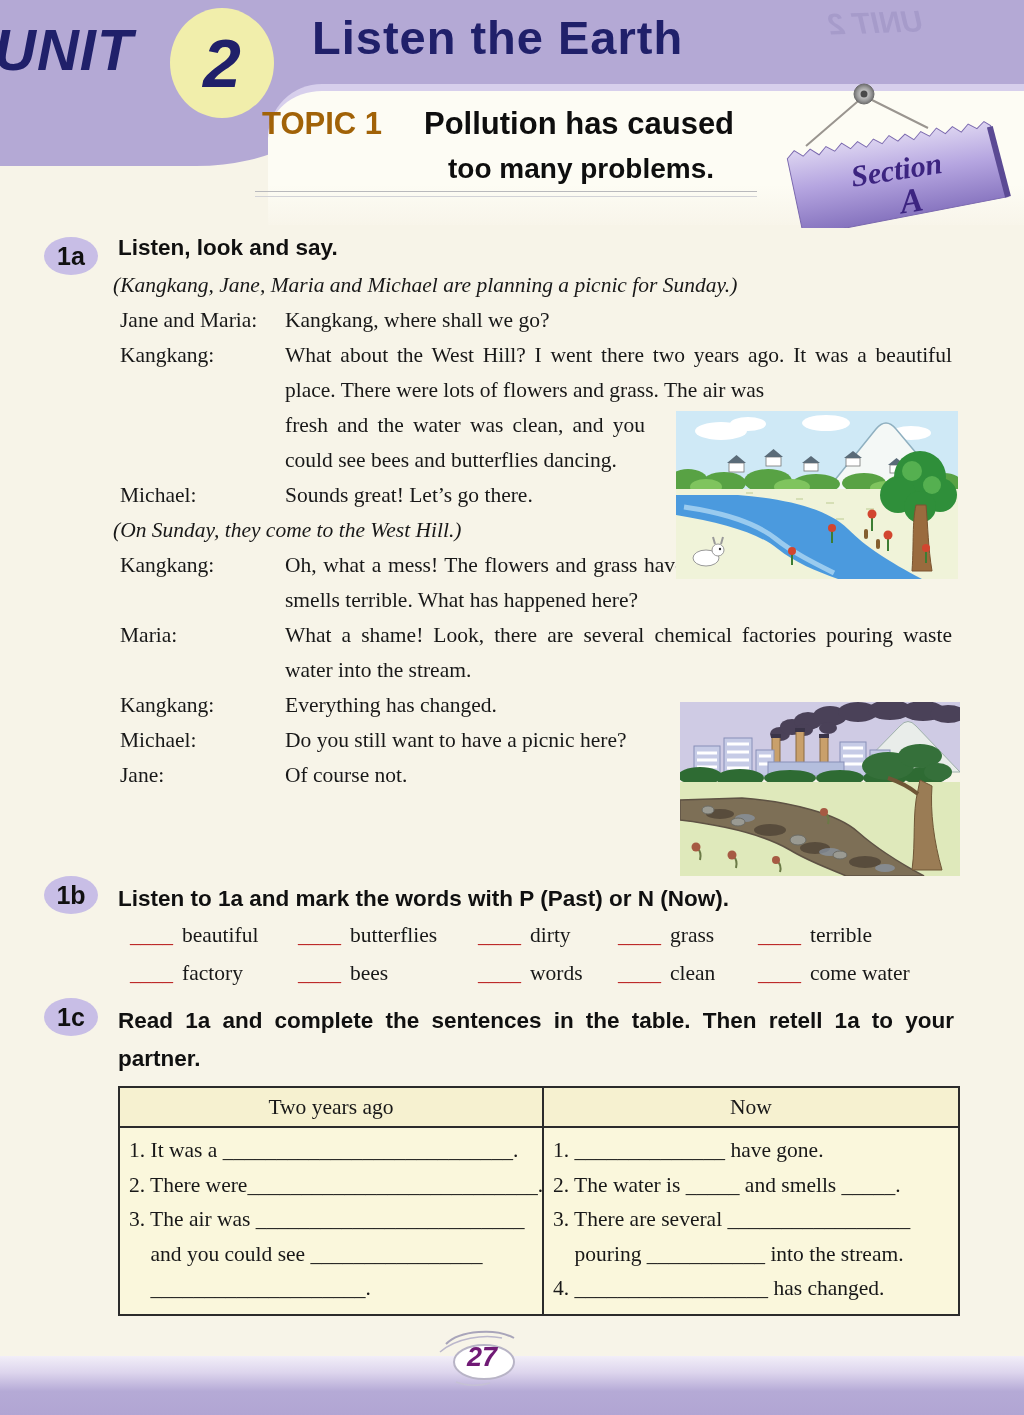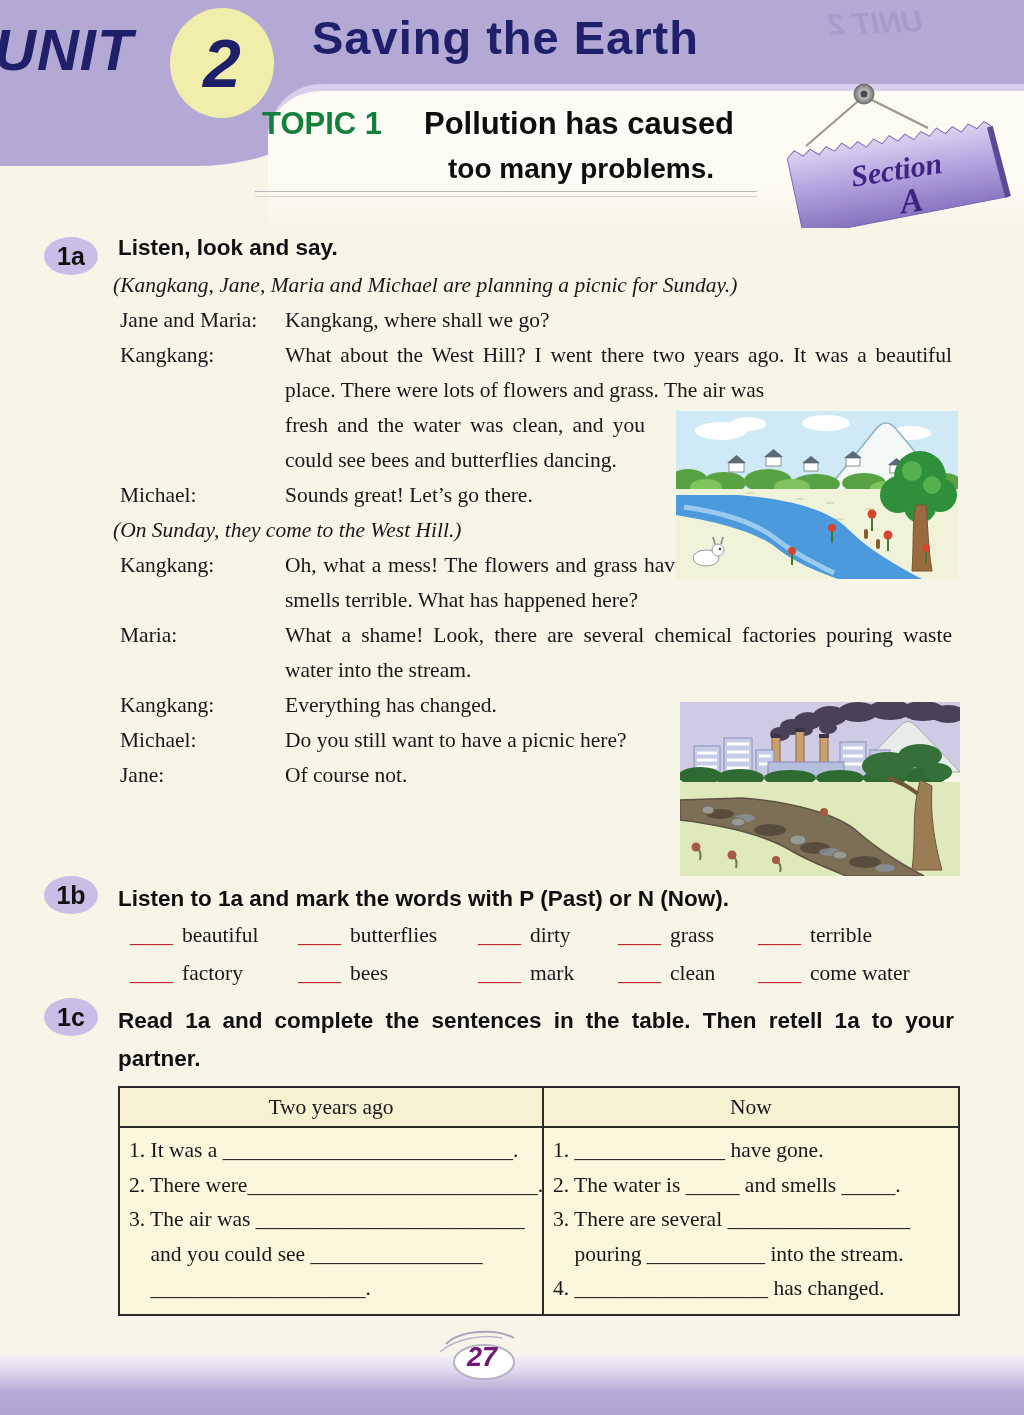--- a/index.html
+++ b/index.html
@@ -22,21 +22,21 @@
     background:#f1eeab;display:flex;align-items:center;justify-content:center;}
   .unit-number{font-family:"Liberation Sans",sans-serif;font-style:italic;font-weight:bold;
     font-size:68px;color:#20206a;}
   .unit-title{position:absolute;left:312px;top:10px;
     font-family:"Liberation Sans",sans-serif;font-weight:bold;font-size:47px;
     color:#20206a;letter-spacing:1px;}
   .ghost{position:absolute;left:828px;top:6px;transform:scaleX(-1) rotate(2deg);
     font-family:"Liberation Sans",sans-serif;font-weight:bold;font-style:italic;
     font-size:30px;color:#8d82b8;opacity:.35;}
   .topic-label{position:absolute;left:262px;top:106px;
-    font-family:"Liberation Sans",sans-serif;font-weight:bold;font-size:31px;color:#15803d;}
+    font-family:"Liberation Sans",sans-serif;font-weight:bold;font-size:31px;color:#a16207;}
   .topic-line1{position:absolute;left:424px;top:106px;
     font-family:"Liberation Sans",sans-serif;font-weight:bold;font-size:31px;color:#0e0e0e;}
   .topic-line2{position:absolute;left:448px;top:153px;
     font-family:"Liberation Sans",sans-serif;font-weight:bold;font-size:28px;color:#0e0e0e;}
   .topic-underline{position:absolute;left:255px;top:191px;width:502px;height:4px;
     border-top:1.5px solid #b9b9bc;border-bottom:1.5px solid #d2d2d6;}
   .ribbon{position:absolute;left:776px;top:80px;}
   
   .badge{position:absolute;width:54px;height:38px;border-radius:50%;background:#c8bee6;
     display:flex;align-items:center;justify-content:center;
@@ -89,21 +89,21 @@
 
   <div class="band-top"></div>
   <div class="band-wedge"></div>
   <div class="white-panel"></div>
 
   <div class="ghost">UNIT 2</div>
   <div class="unit-label">UNIT</div>
   <div class="unit-circle">
     <span class="unit-number">2</span>
   </div>
-  <div class="unit-title">Saving the Earth</div>
+  <div class="unit-title">Listen the Earth</div>
 
   <div class="topic-label">TOPIC 1</div>
   <div class="topic-line1">Pollution has caused</div>
   <div class="topic-line2">too many problems.</div>
   <div class="topic-underline"></div>
 
   <svg class="ribbon" width="244" height="148" viewBox="0 0 244 148">
     <defs>
       <linearGradient id="ribg" x1="0" y1="0" x2="0" y2="1">
         <stop offset="0" stop-color="#ddd5f1"></stop>
@@ -349,21 +349,21 @@
   <div class="badge" style="left:44px;top:876px;">1b</div>
   <div class="ex-title" style="top:880px;">Listen to 1a and mark the words with P (Past) or N (Now).</div>
   <div class="word-grid">
       <div class="word-item"><span class="blank">____</span><span class="word">beautiful</span></div>
       <div class="word-item"><span class="blank">____</span><span class="word">butterflies</span></div>
       <div class="word-item"><span class="blank">____</span><span class="word">dirty</span></div>
       <div class="word-item"><span class="blank">____</span><span class="word">grass</span></div>
       <div class="word-item"><span class="blank">____</span><span class="word">terrible</span></div>
       <div class="word-item"><span class="blank">____</span><span class="word">factory</span></div>
       <div class="word-item"><span class="blank">____</span><span class="word">bees</span></div>
-      <div class="word-item"><span class="blank">____</span><span class="word">mark</span></div>
+      <div class="word-item"><span class="blank">____</span><span class="word">words</span></div>
       <div class="word-item"><span class="blank">____</span><span class="word">clean</span></div>
       <div class="word-item"><span class="blank">____</span><span class="word">come water</span></div>
     </div>
 
   <div class="badge" style="left:44px;top:998px;">1c</div>
   <div class="ex-title" style="top:1002px;width:836px;text-align:justify;">Read 1a and complete the sentences in the table. Then retell 1a to your partner.</div>
 
   <div class="fill-table">
     <div class="tbl-head">
       <div class="hcell hcell-left">Two years ago</div>

